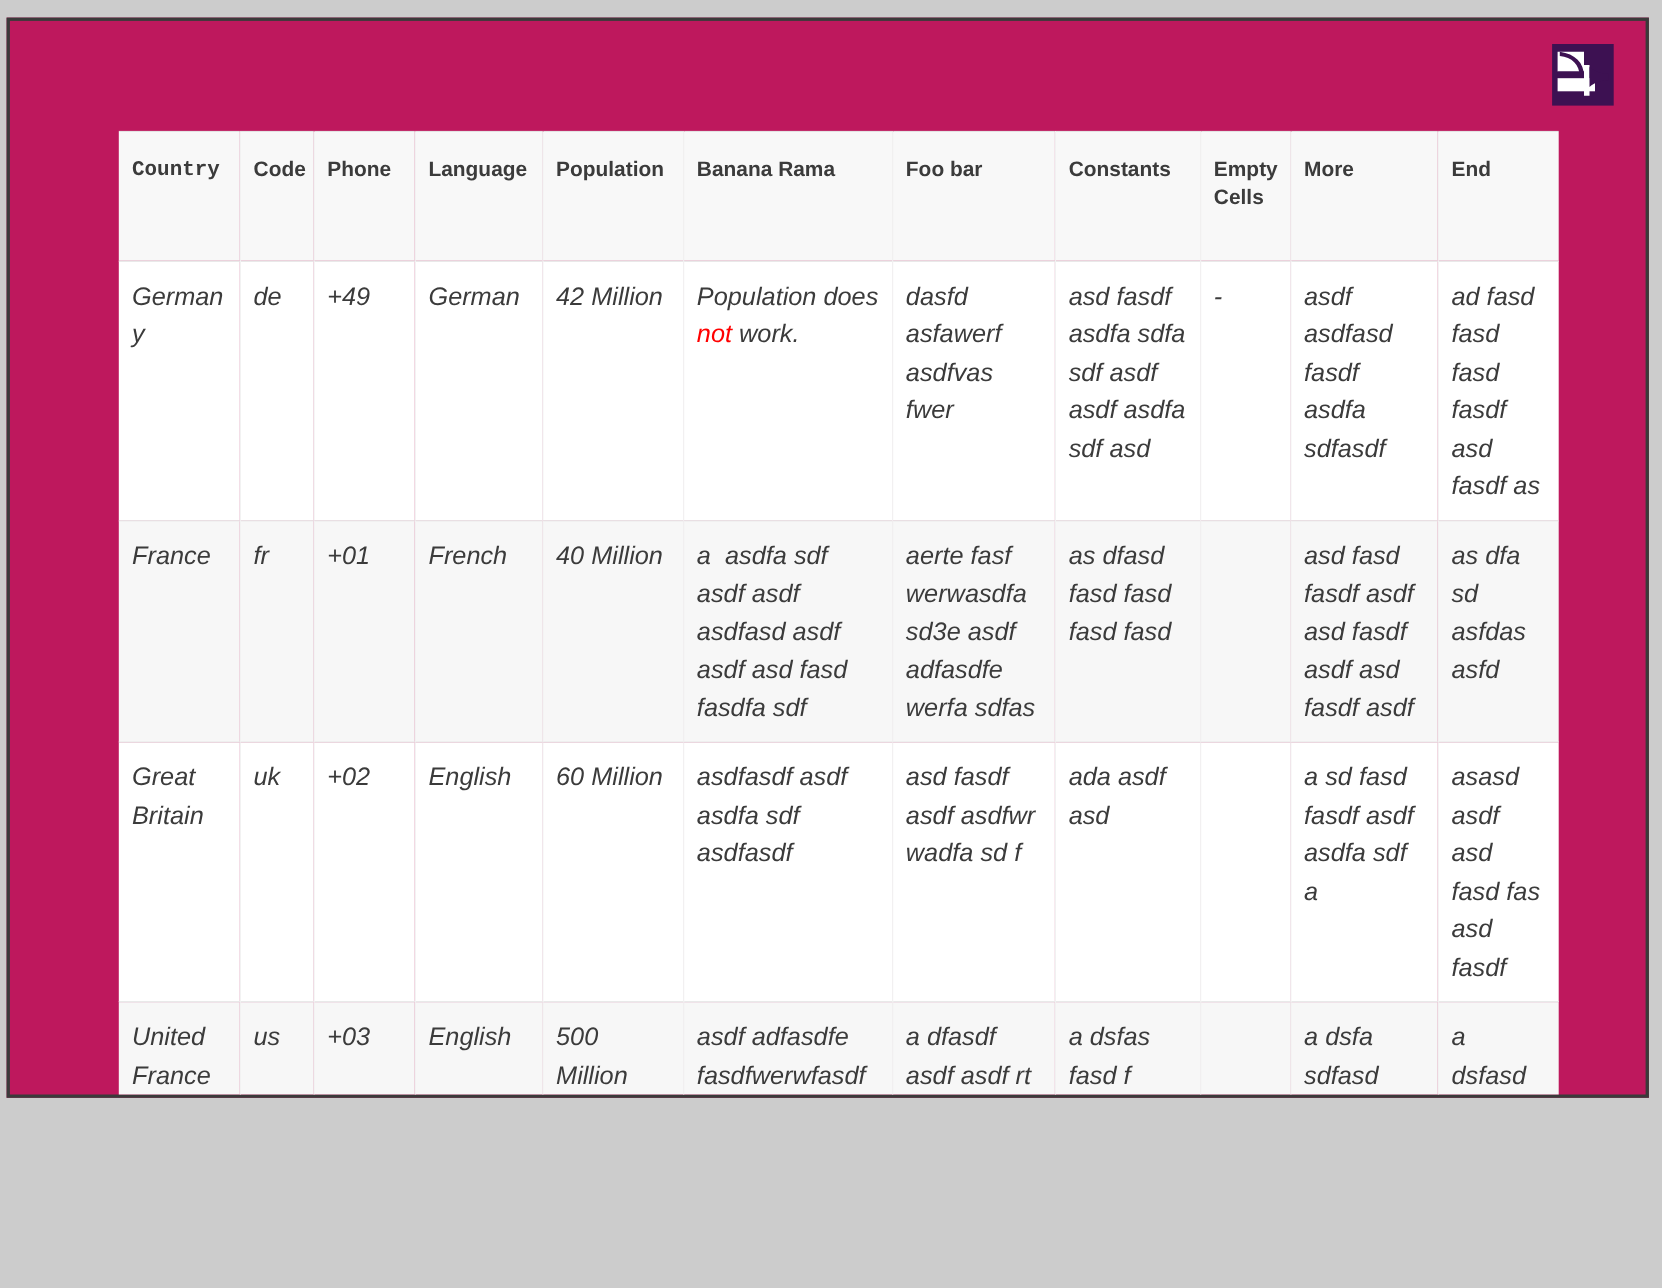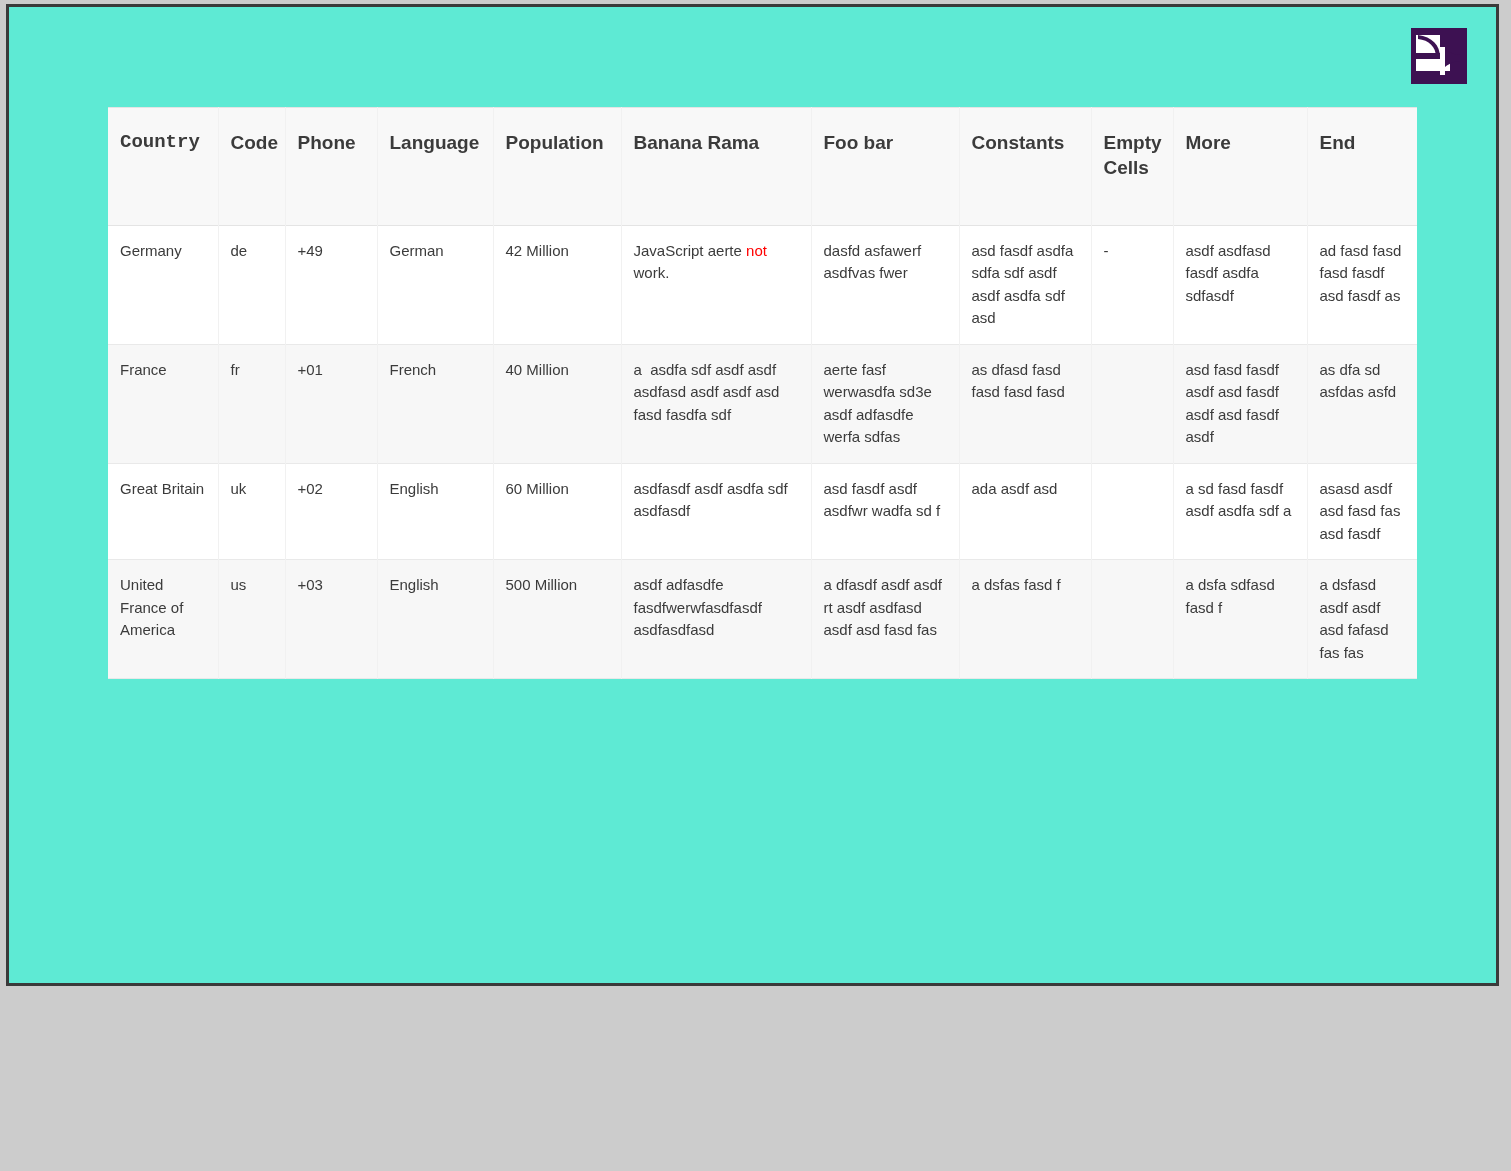--- a/index.html
+++ b/index.html
@@ -9,24 +9,24 @@
   body {
     width: 1511px;
     height: 1171px;
     background: #cccccc;
     font-family: "Liberation Sans", sans-serif;
     overflow: hidden;
   }
   .page-frame {
     position: absolute;
     left: 6px;
-    top: 4px;
+    top: 16px;
     width: 1493px;
     height: 982px;
-    background: #5eead4;
+    background: #be185d;
     border: 3px solid #3a3a3a;
     box-sizing: border-box;
     overflow: hidden;
   }
   .logo-wrap {
     position: absolute;
     right: 28px;
     top: 20px;
     width: 58px;
     height: 58px;
@@ -66,27 +66,28 @@
   th.mono-head {
     font-family: "Liberation Mono", "DejaVu Sans Mono", monospace;
     font-weight: normal;
     font-size: 18px;
   }
   th.red-head { color: #ff0000; }
 
   table.data-table tbody td {
     text-align: left;
     vertical-align: top;
-    font-size: 15px;
+    font-size: 23px;
     color: #3b3b3b;
     padding: 14px 12px 14px 12px;
     line-height: 1.50;
     border-right: 1px solid #f1f1f1;
     white-space: pre-wrap;
     word-wrap: break-word;
+    font-style: italic;
   }
   table.data-table tbody td:last-child { border-right: none; }
 
   tbody tr.row-even { background: #ffffff; }
   tbody tr.row-odd  { background: #f7f7f7; }
   tbody tr { border-bottom: 1px solid #e9e9e9; }
   tbody tr:first-child { border-top: none; }
 
   .red-text { color: #ff0000; }
 
@@ -151,21 +152,21 @@
         </tr>
       </thead>
       <tbody>
 
         <tr class="row-even">
           <td>Germany</td>
           <td>de</td>
           <td>+49</td>
           <td>German</td>
           <td>42 Million</td>
-          <td><span>JavaScript aerte </span><span class="red-text">not</span><span> work.</span></td>
+          <td><span>Population does </span><span class="red-text">not</span><span> work.</span></td>
           <td>dasfd asfawerf asdfvas fwer</td>
           <td>asd fasdf asdfa sdfa sdf asdf asdf asdfa sdf asd</td>
           <td>-</td>
           <td>asdf asdfasd fasdf asdfa sdfasdf</td>
           <td>ad fasd fasd fasd fasdf asd fasdf as</td>
         </tr>
 
         <tr class="row-odd">
           <td>France</td>
           <td>fr</td>

